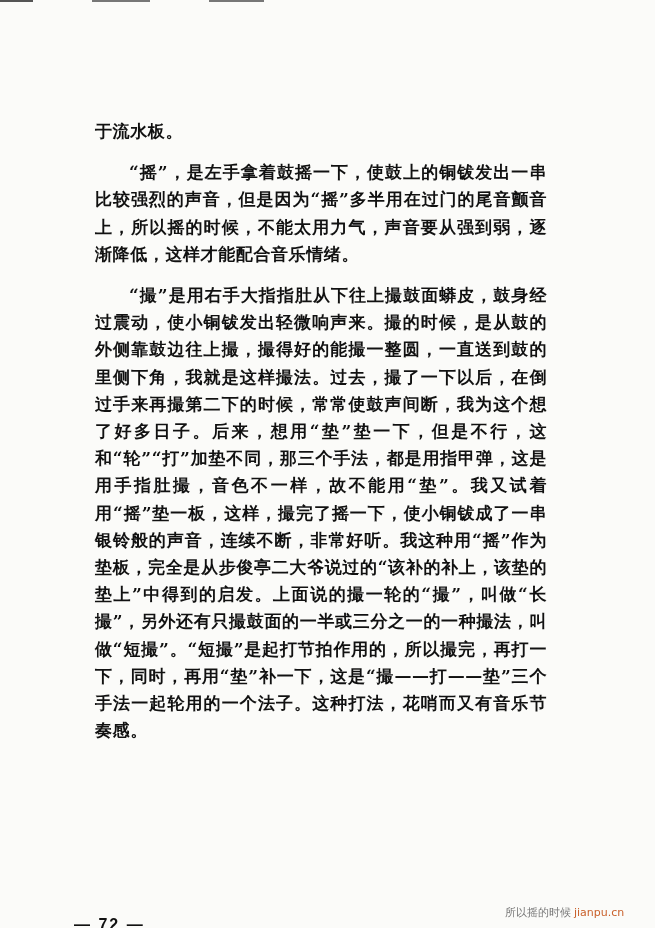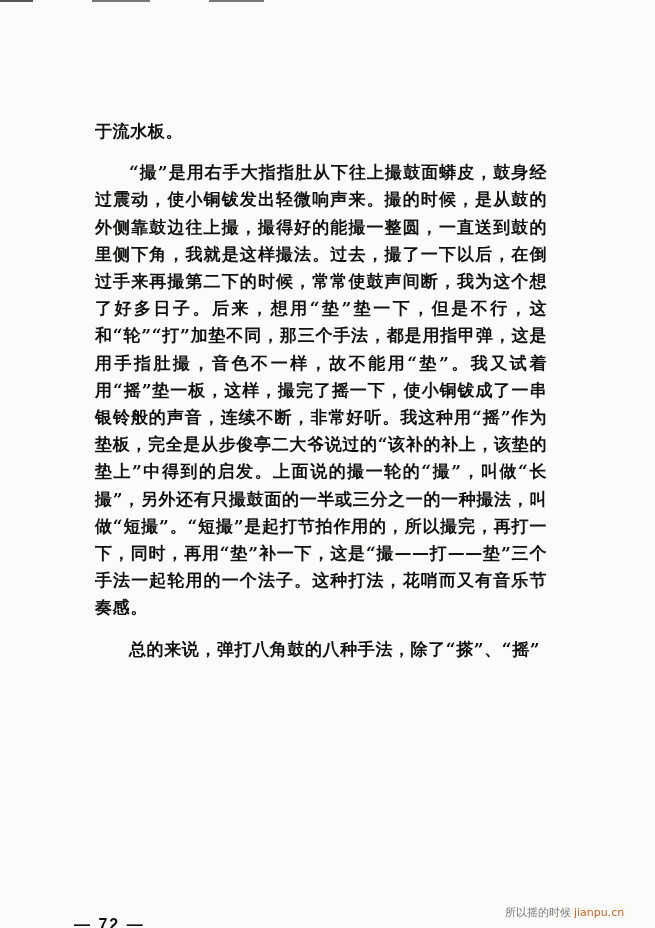--- a/index.html
+++ b/index.html
@@ -48,21 +48,21 @@
   </style>
 </head>
 <body>
 
 <div class="topmark tm1"></div>
 <div class="topmark tm2"></div>
 <div class="topmark tm3"></div>
 
 <div class="page">
   <p class="para">于流水板。</p>
+  <p class="para indent">“摇”，是左手拿着鼓摇一下，使鼓上的铜钹发出一串比较强烈的声音，但是因为“摇”多半用在过门的尾音颤音上，所以摇的时候，不能太用力气，声音要从强到弱，逐渐降低，这样才能配合音乐情绪。</p>
   <p class="para indent">“撮”是用右手大指指肚从下往上撮鼓面蟒皮，鼓身经过震动，使小铜钹发出轻微响声来。撮的时候，是从鼓的外侧靠鼓边往上撮，撮得好的能撮一整圆，一直送到鼓的里侧下角，我就是这样撮法。过去，撮了一下以后，在倒过手来再撮第二下的时候，常常使鼓声间断，我为这个想了好多日子。后来，想用“垫”垫一下，但是不行，这和“轮”“打”加垫不同，那三个手法，都是用指甲弹，这是用手指肚撮，音色不一样，故不能用“垫”。我又试着用“摇”垫一板，这样，撮完了摇一下，使小铜钹成了一串银铃般的声音，连续不断，非常好听。我这种用“摇”作为垫板，完全是从步俊亭二大爷说过的“该补的补上，该垫的垫上”中得到的启发。上面说的撮一轮的“撮”，叫做“长撮”，另外还有只撮鼓面的一半或三分之一的一种撮法，叫做“短撮”。“短撮”是起打节拍作用的，所以撮完，再打一下，同时，再用“垫”补一下，这是“撮——打——垫”三个手法一起轮用的一个法子。这种打法，花哨而又有音乐节奏感。</p>
-  <p class="para indent">总的来说，弹打八角鼓的八种手法，除了“搽”、“摇”</p>
 </div>
 
 <div class="folio">— 72 —</div>
 
 <div class="watermark">
   <span>所以摇的时候</span><span class="site">jianpu.cn</span>
 </div>
 
 </body></html>

